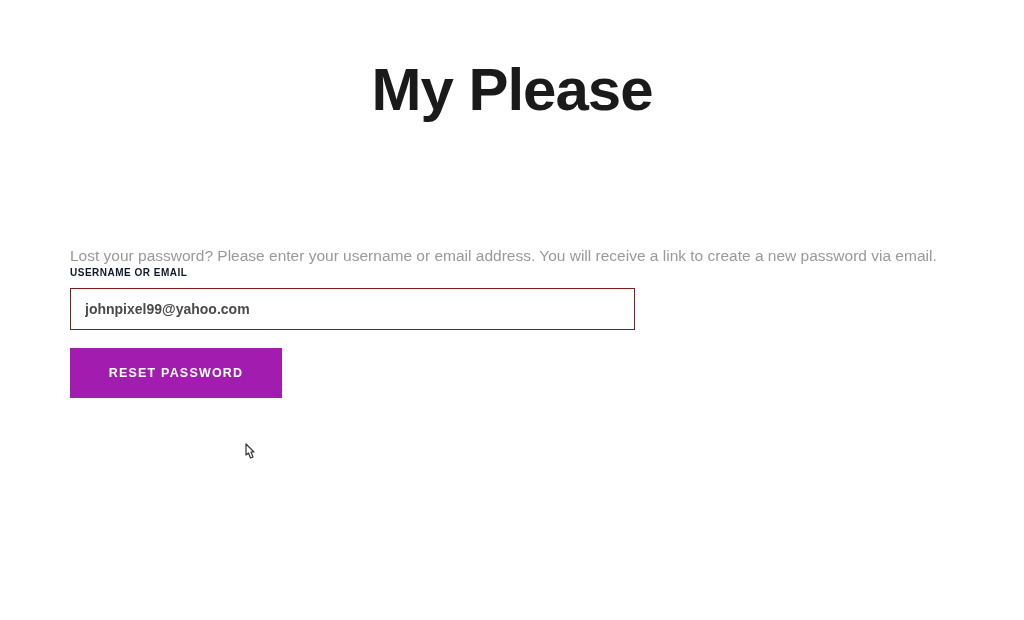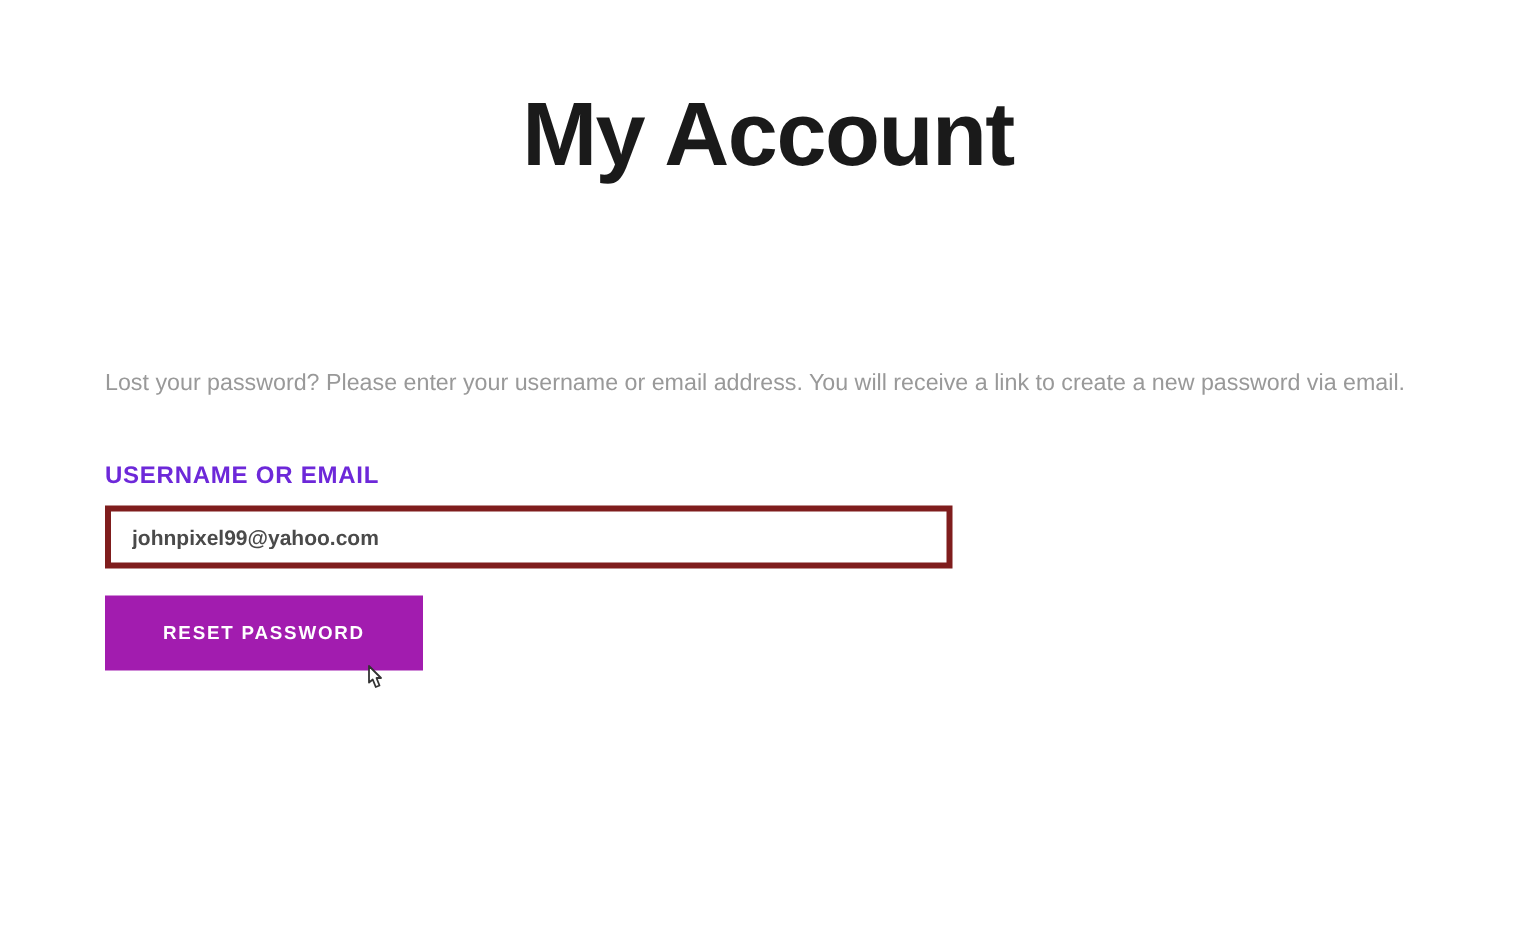--- a/index.html
+++ b/index.html
@@ -24,34 +24,33 @@
     }
     .content {
       margin-top: 120px;
       padding-left: 70px;
       padding-right: 70px;
     }
     .instructions {
       color: #999999;
       font-size: 15.5px;
       line-height: 1.5;
-      margin-bottom: 42px;
     }
     .field-label {
-      color: #6d28d9;
-      font-size: 16px;
+      color: #0f172a;
+      font-size: 10px;
       font-weight: 600;
       letter-spacing: 0.5px;
       text-transform: uppercase;
       margin-bottom: 10px;
     }
     .text-input {
       width: 565px;
       height: 42px;
-      border: 4px solid #7f1d1d;
+      border: 1px solid #7f1d1d;
       padding: 0 14px;
       font-size: 14px;
       font-weight: 600;
       color: #4a4a4a;
       outline: none;
       font-family: inherit;
     }
     .reset-button {
       display: inline-flex;
       align-items: center;
@@ -72,21 +71,21 @@
     .cursor-icon {
       position: absolute;
       left: 240px;
       top: 442px;
       pointer-events: none;
     }
   </style>
 </head>
 <body>
 
-<h1 class="page-title">My Account</h1>
+<h1 class="page-title">My Please</h1>
 
 <div class="content">
   <p class="instructions">Lost your password? Please enter your username or email address. You will receive a link to create a new password via email.</p>
 
   <div class="field-label">USERNAME OR EMAIL</div>
 
   <input type="text" class="text-input" value="johnpixel99@yahoo.com" style="">
 
   <div>
     <button class="reset-button">

